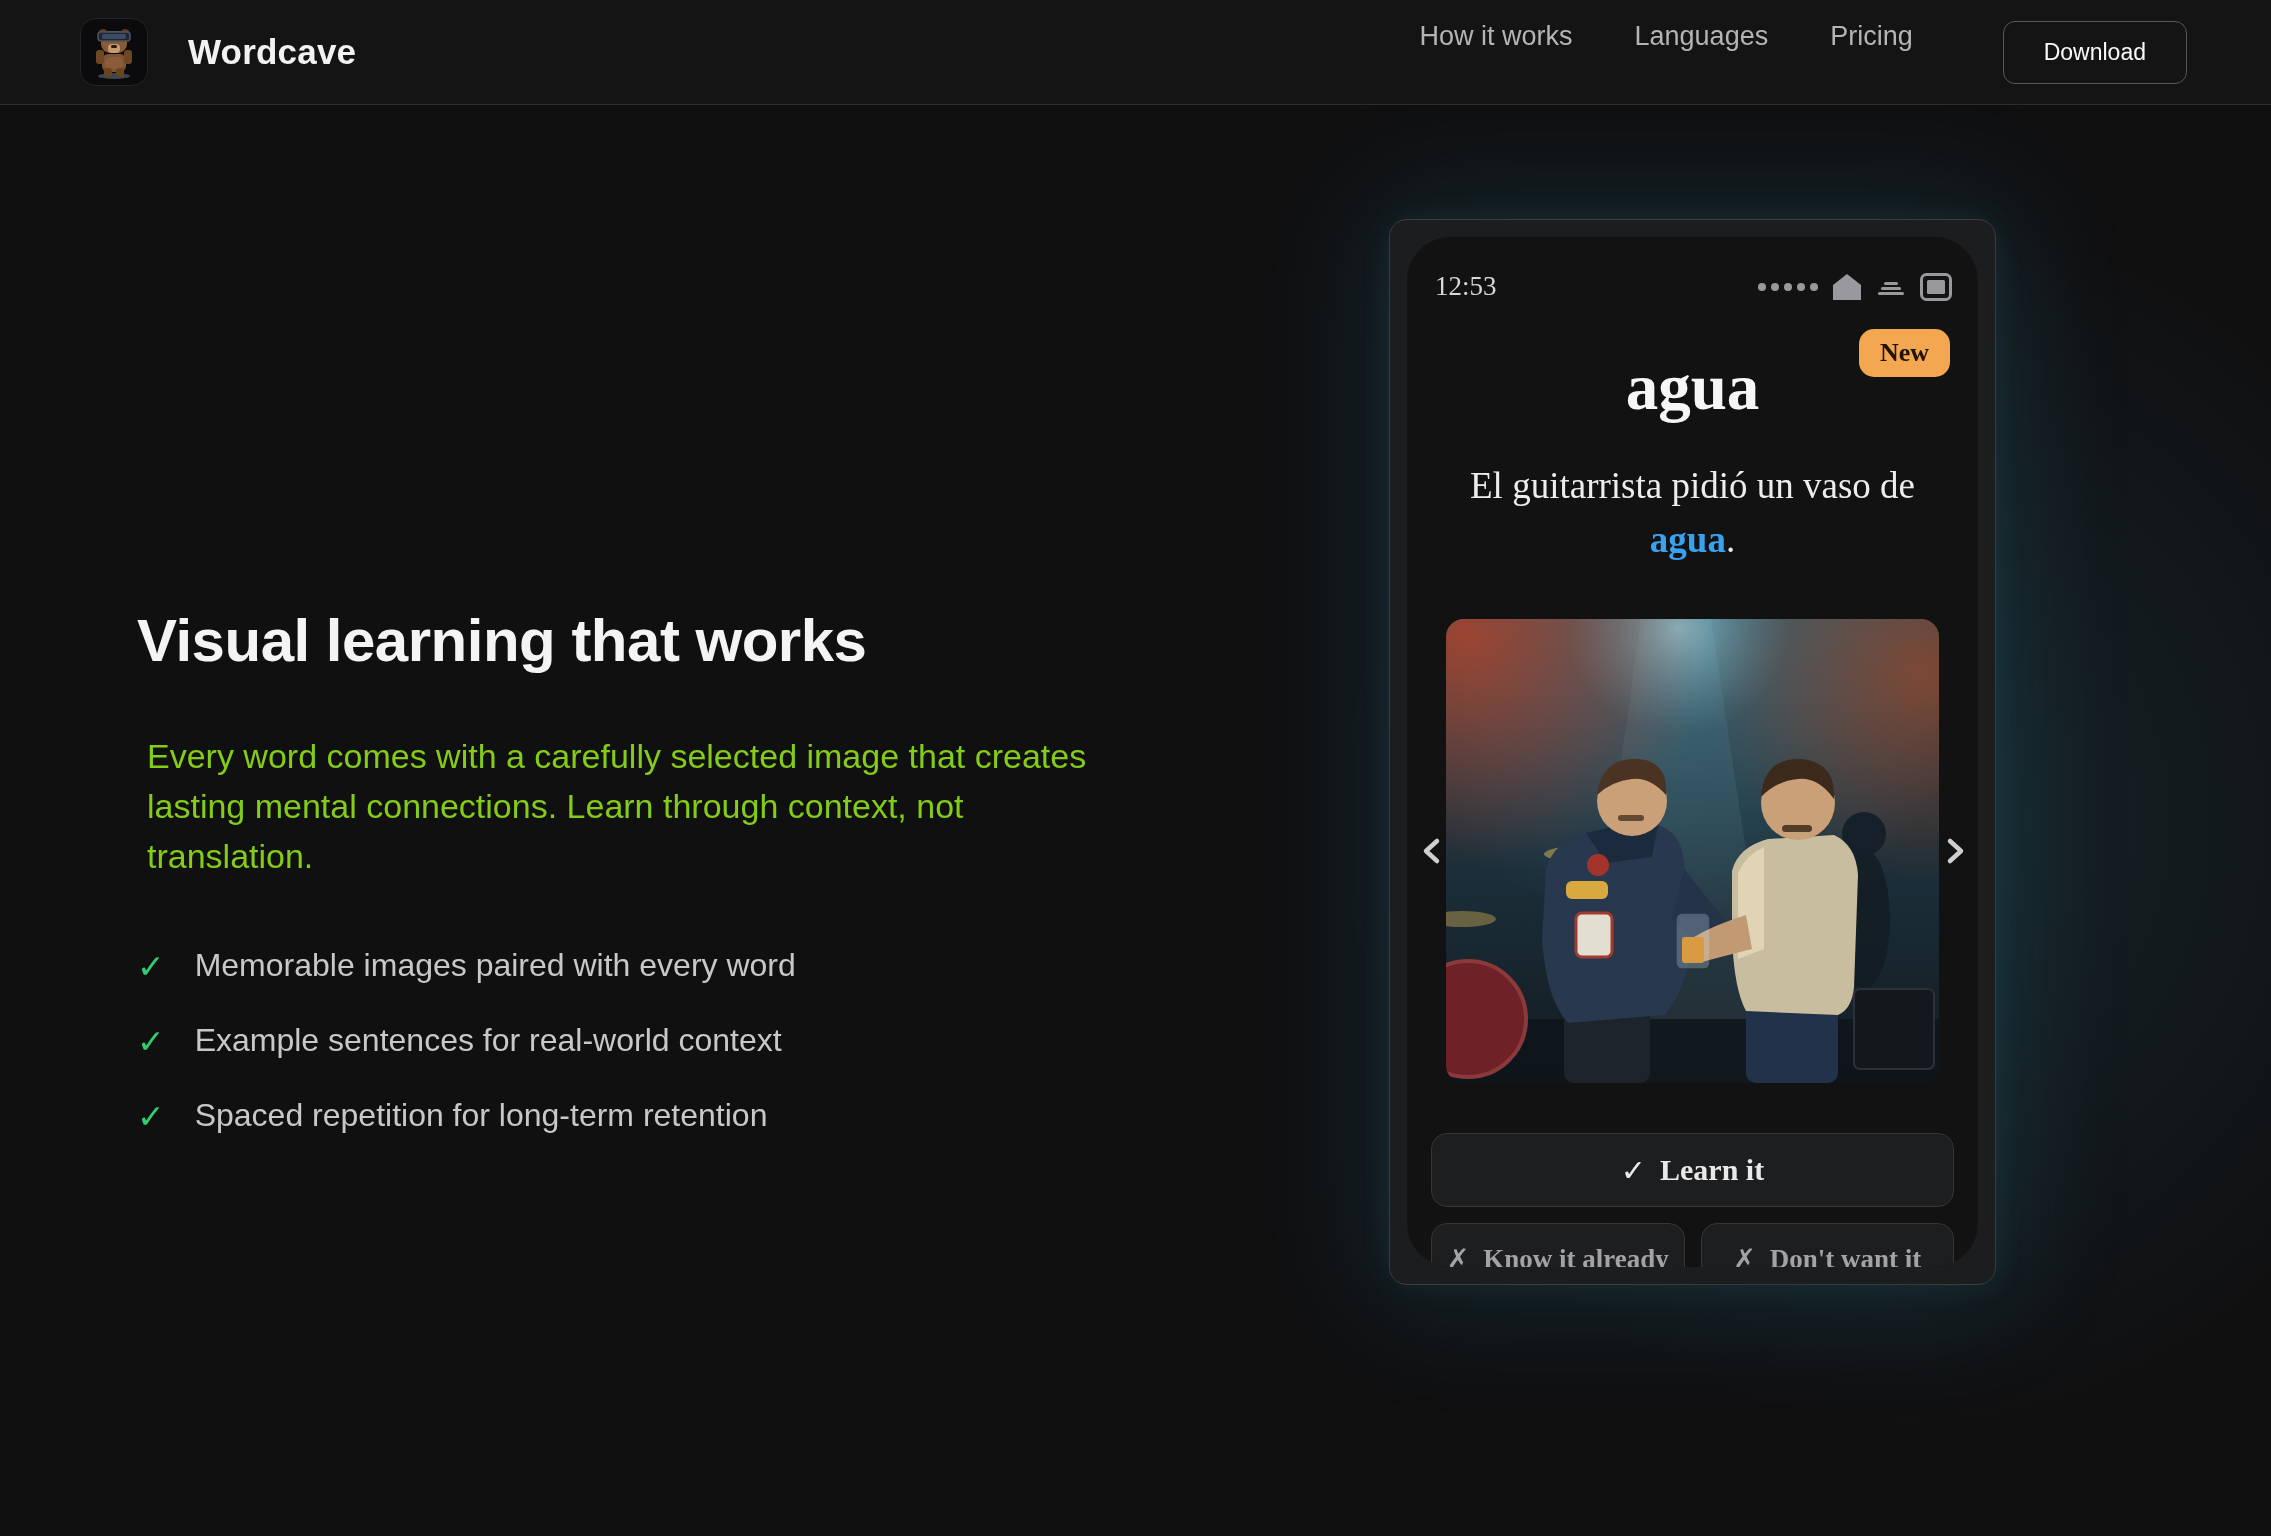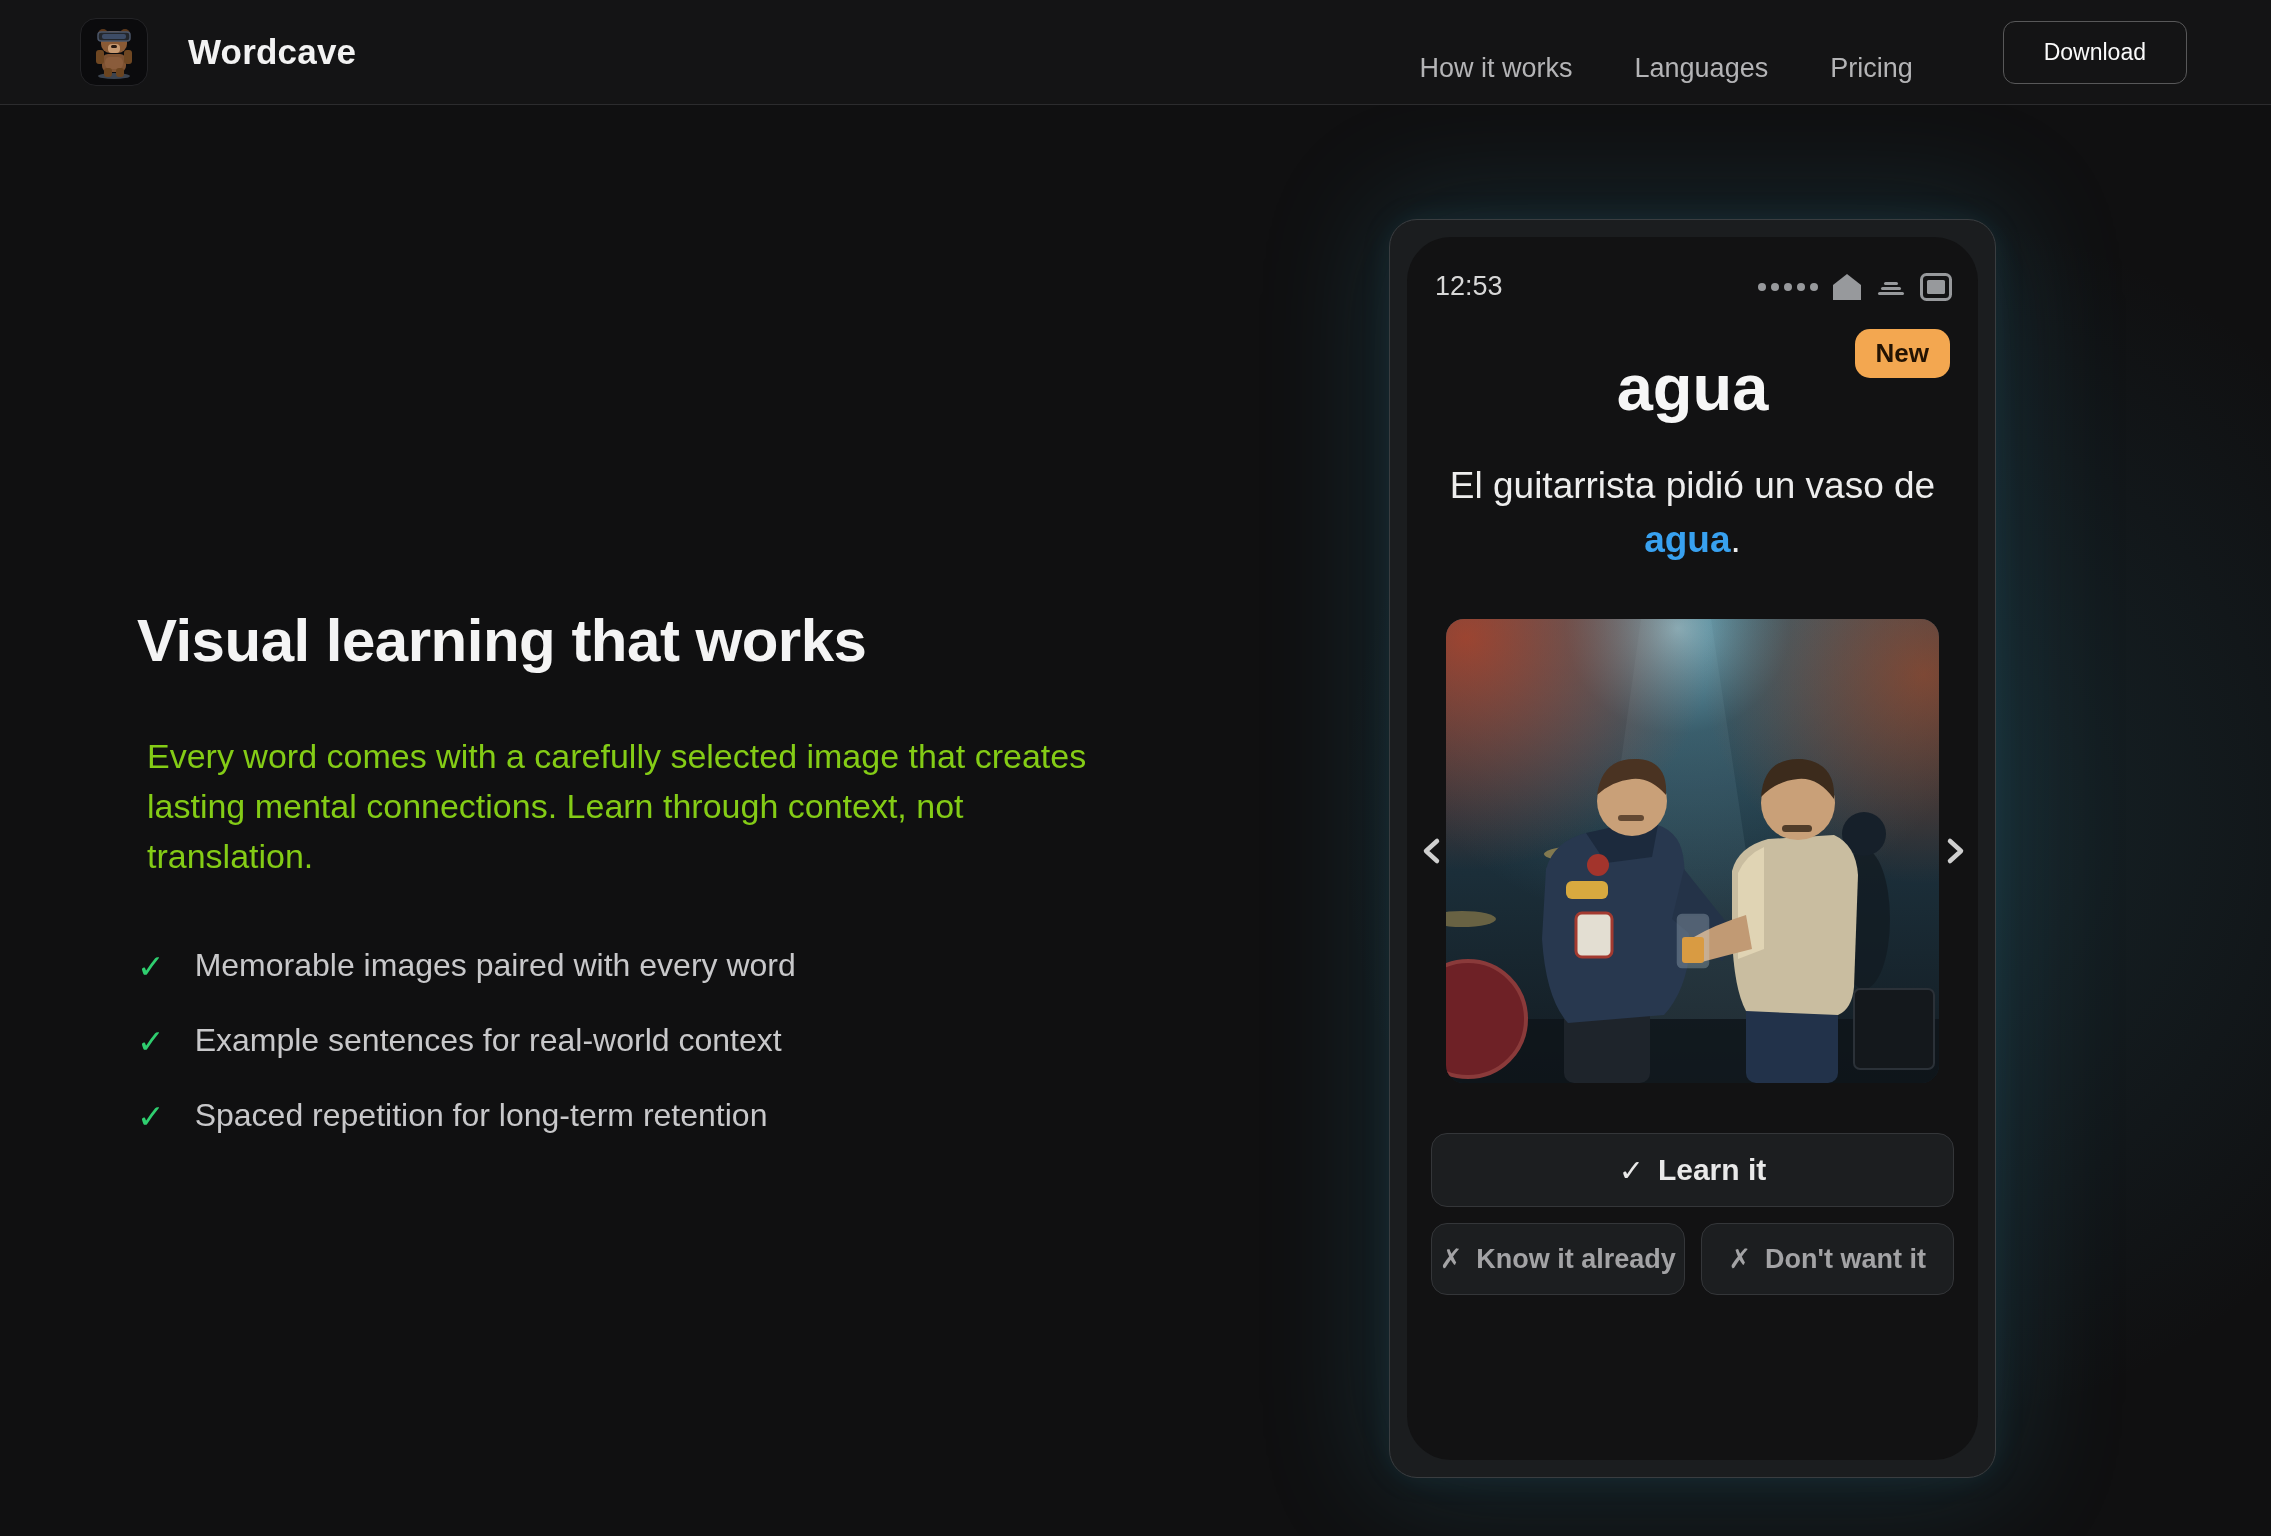--- a/index.html
+++ b/index.html
@@ -33,45 +33,46 @@
     border-bottom:1px solid #2c2c2e;
     z-index:5;
   }
   .brand{display:flex;align-items:center;gap:40px;}
   .logo{
     width:68px;height:68px;border-radius:16px;
     background:#0b0b0d;border:1px solid #232326;
     display:flex;align-items:center;justify-content:center;
   }
   .brand-name{font-size:35px;font-weight:700;letter-spacing:.2px;color:#f2f2f2;}
-  .nav{display:flex;align-items:flex-end;gap:62px;}
+  .nav{display:flex;align-items:flex-start;gap:62px;}
   .nav a{color:#b4b4b6;font-size:27px;text-decoration:none;}
   .download-btn{
     margin-left:28px;
     background:transparent;color:#fafafa;
     font-family:inherit;font-size:23px;
     padding:17px 40px;border:1.5px solid #585859;border-radius:12px;
     cursor:pointer;
   }
 
   
   .hero-copy{position:absolute;left:137px;top:606px;width:990px;}
   .hero-title{font-size:60px;font-weight:700;letter-spacing:-0.5px;color:#f4f4f4;}
   .hero-desc{margin-top:56px;font-size:34px;line-height:50px;color:#84cc16;max-width:960px;margin-left:10px;}
   .bullets{margin-top:66px;list-style:none;}
   .bullet{display:flex;align-items:center;gap:30px;margin-bottom:38px;}
   .bullet .check{color:var(--check-green);font-size:33px;line-height:1;transform:translateY(1px);}
   .bullet .b-text{font-size:32px;color:#c8c8ca;}
 
   
   .phone{
-    position:absolute;left:1389px;top:219px;width:607px;height:1259px;
-    background:#1b1d1f;border:1px solid #3a3d40;border-radius:28px;
+    position:absolute;left:1389px;top:219px;width:607px;height:1066px;
+    background:#1b1d1f;border:1px solid #3a3d40;border-radius:18px;
     box-shadow:0 0 120px 14px rgba(52,140,168,0.20), 0 0 30px rgba(52,140,168,0.12);
     z-index:4;
+    font-family:Liberation Serif, serif;
   }
   .screen{
     position:absolute;inset:17px;
     background:#121213;border-radius:44px;
     padding:26px 24px 0 24px;
     overflow:hidden;
   }
   .statusbar{display:flex;align-items:center;justify-content:space-between;padding:8px 2px 0 4px;}
   .status-time{font-size:27px;color:#d8d8d8;}
   .status-icons{display:flex;align-items:center;gap:14px;color:#97999c;}

